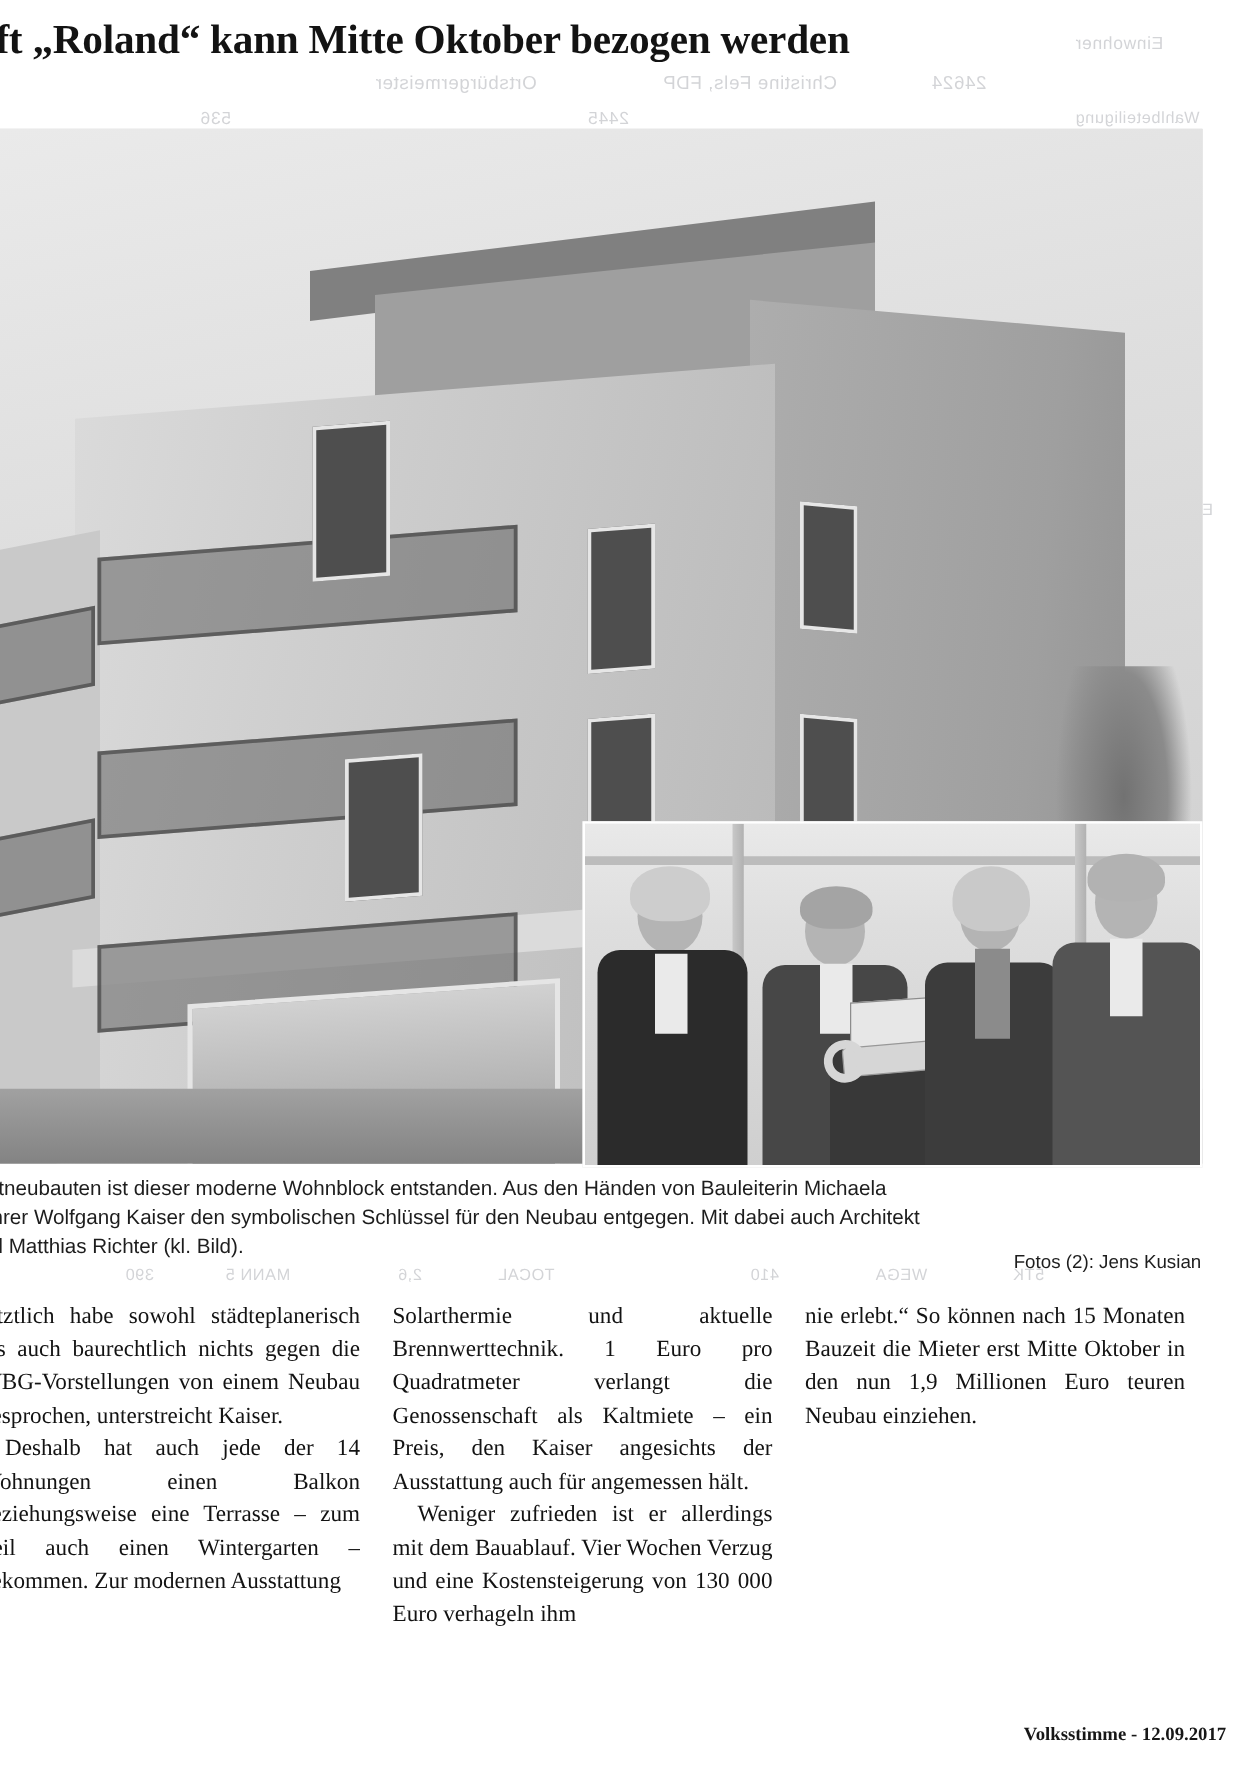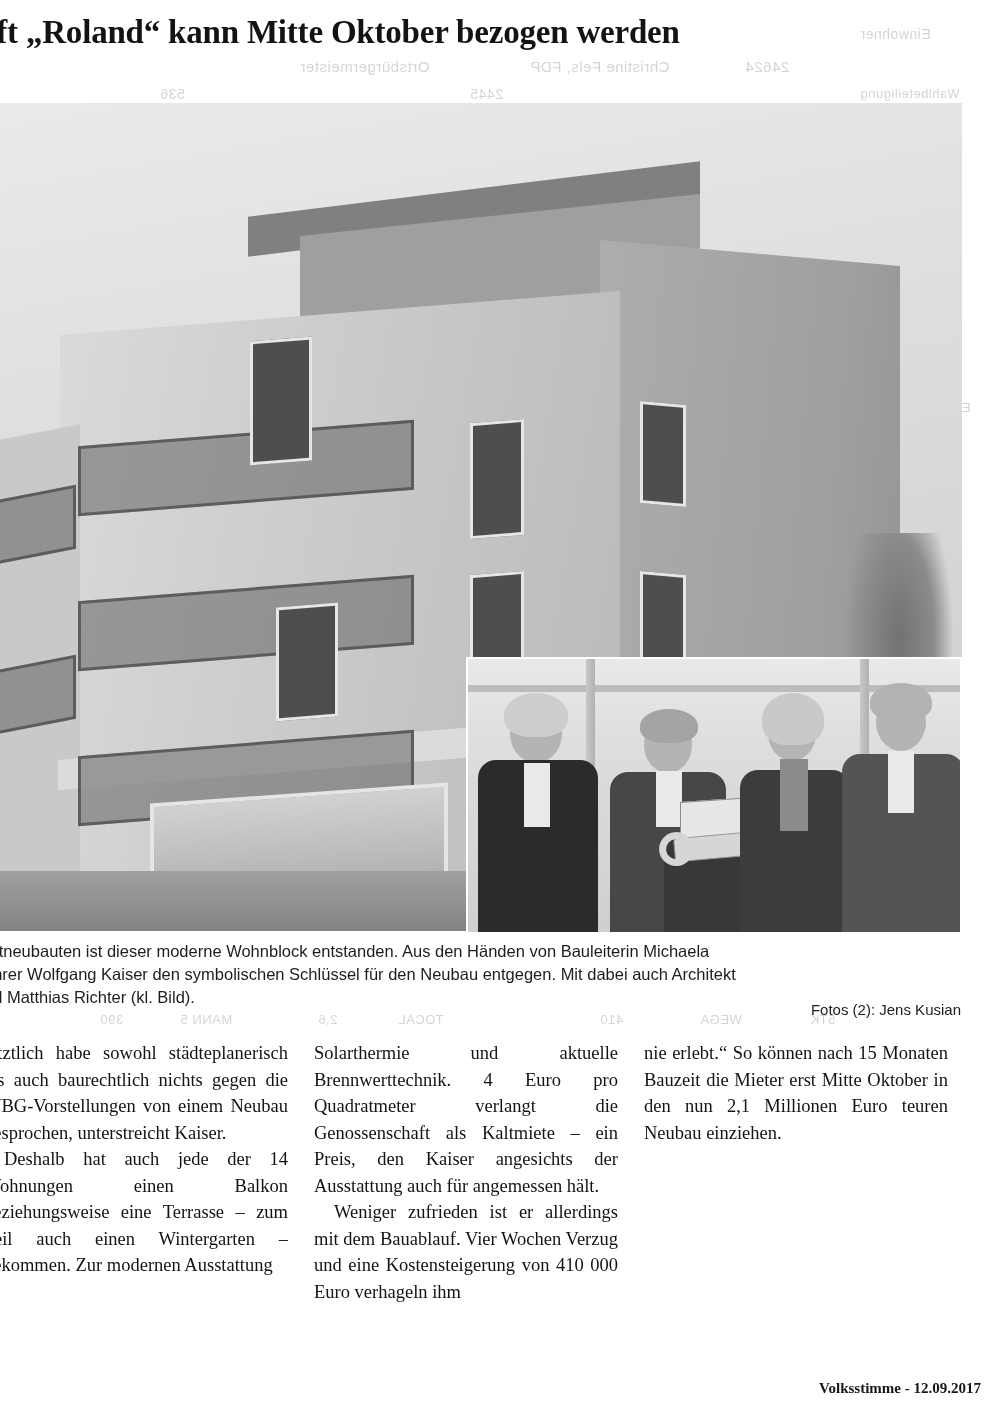--- a/index.html
+++ b/index.html
@@ -376,22 +376,22 @@
     <div>nd Matthias Richter (kl. Bild).</div>
   </div>
   <div class="credit">Fotos (2): Jens Kusian</div>
 
   <div class="cols">
     <div class="col">
       <p>letztlich habe sowohl städteplanerisch als auch baurechtlich nichts gegen die WBG-Vorstellungen von einem Neubau gesprochen, unterstreicht Kaiser.</p>
       <p>Deshalb hat auch jede der 14 Wohnungen einen Balkon beziehungsweise eine Terrasse – zum Teil auch einen Wintergarten – bekommen. Zur modernen Ausstattung</p>
     </div>
     <div class="col">
-      <p>Solarthermie und aktuelle Brennwerttechnik. 4 Euro pro Quadratmeter verlangt die Genossenschaft als Kaltmiete – ein Preis, den Kaiser angesichts der Ausstattung auch für angemessen hält.</p>
-      <p>Weniger zufrieden ist er allerdings mit dem Bauablauf. Vier Wochen Verzug und eine Kostensteigerung von 410 000 Euro verhageln ihm</p>
+      <p>Solarthermie und aktuelle Brennwerttechnik. 1 Euro pro Quadratmeter verlangt die Genossenschaft als Kaltmiete – ein Preis, den Kaiser angesichts der Ausstattung auch für angemessen hält.</p>
+      <p>Weniger zufrieden ist er allerdings mit dem Bauablauf. Vier Wochen Verzug und eine Kostensteigerung von 130 000 Euro verhageln ihm</p>
     </div>
     <div class="col">
-      <p>nie erlebt.“ So können nach 15 Monaten Bauzeit die Mieter erst Mitte Oktober in den nun 2,1 Millionen Euro teuren Neubau einziehen.</p>
+      <p>nie erlebt.“ So können nach 15 Monaten Bauzeit die Mieter erst Mitte Oktober in den nun 1,9 Millionen Euro teuren Neubau einziehen.</p>
     </div>
   </div>
 
   <div class="masthead">Volksstimme - 12.09.2017</div>
 </div>
 
 </body></html>

